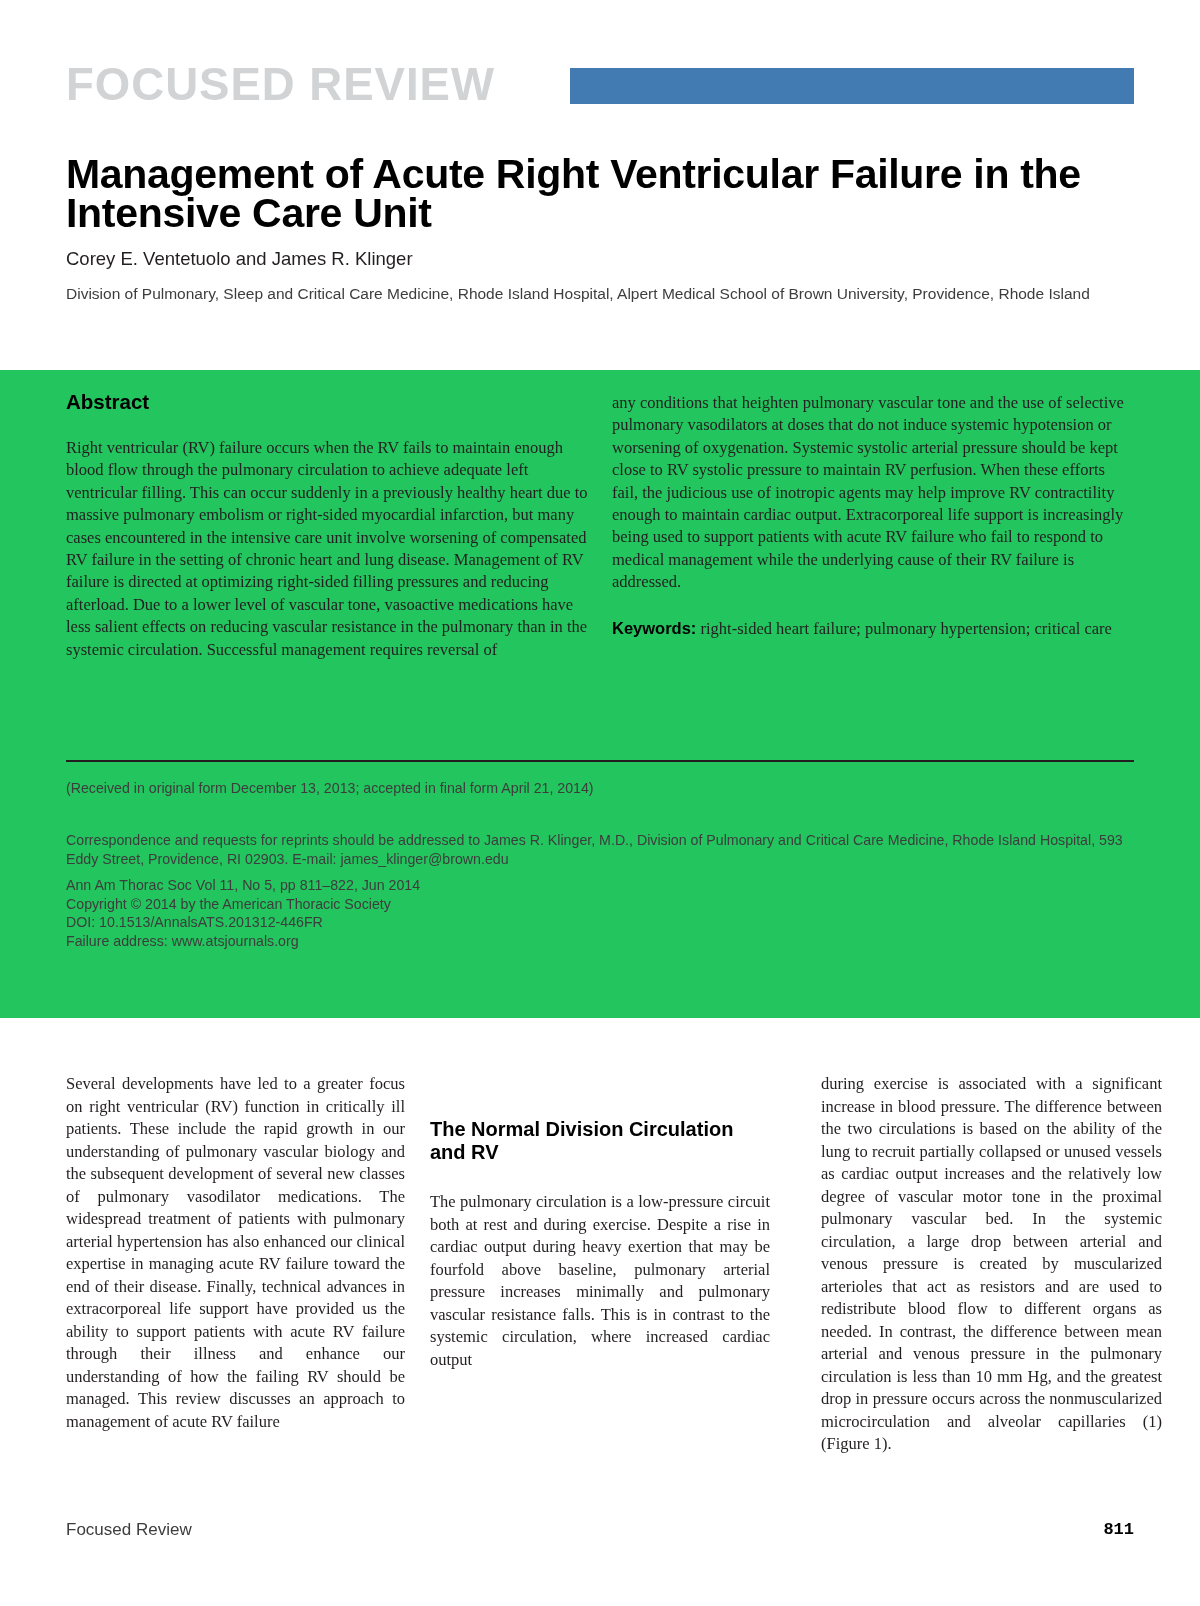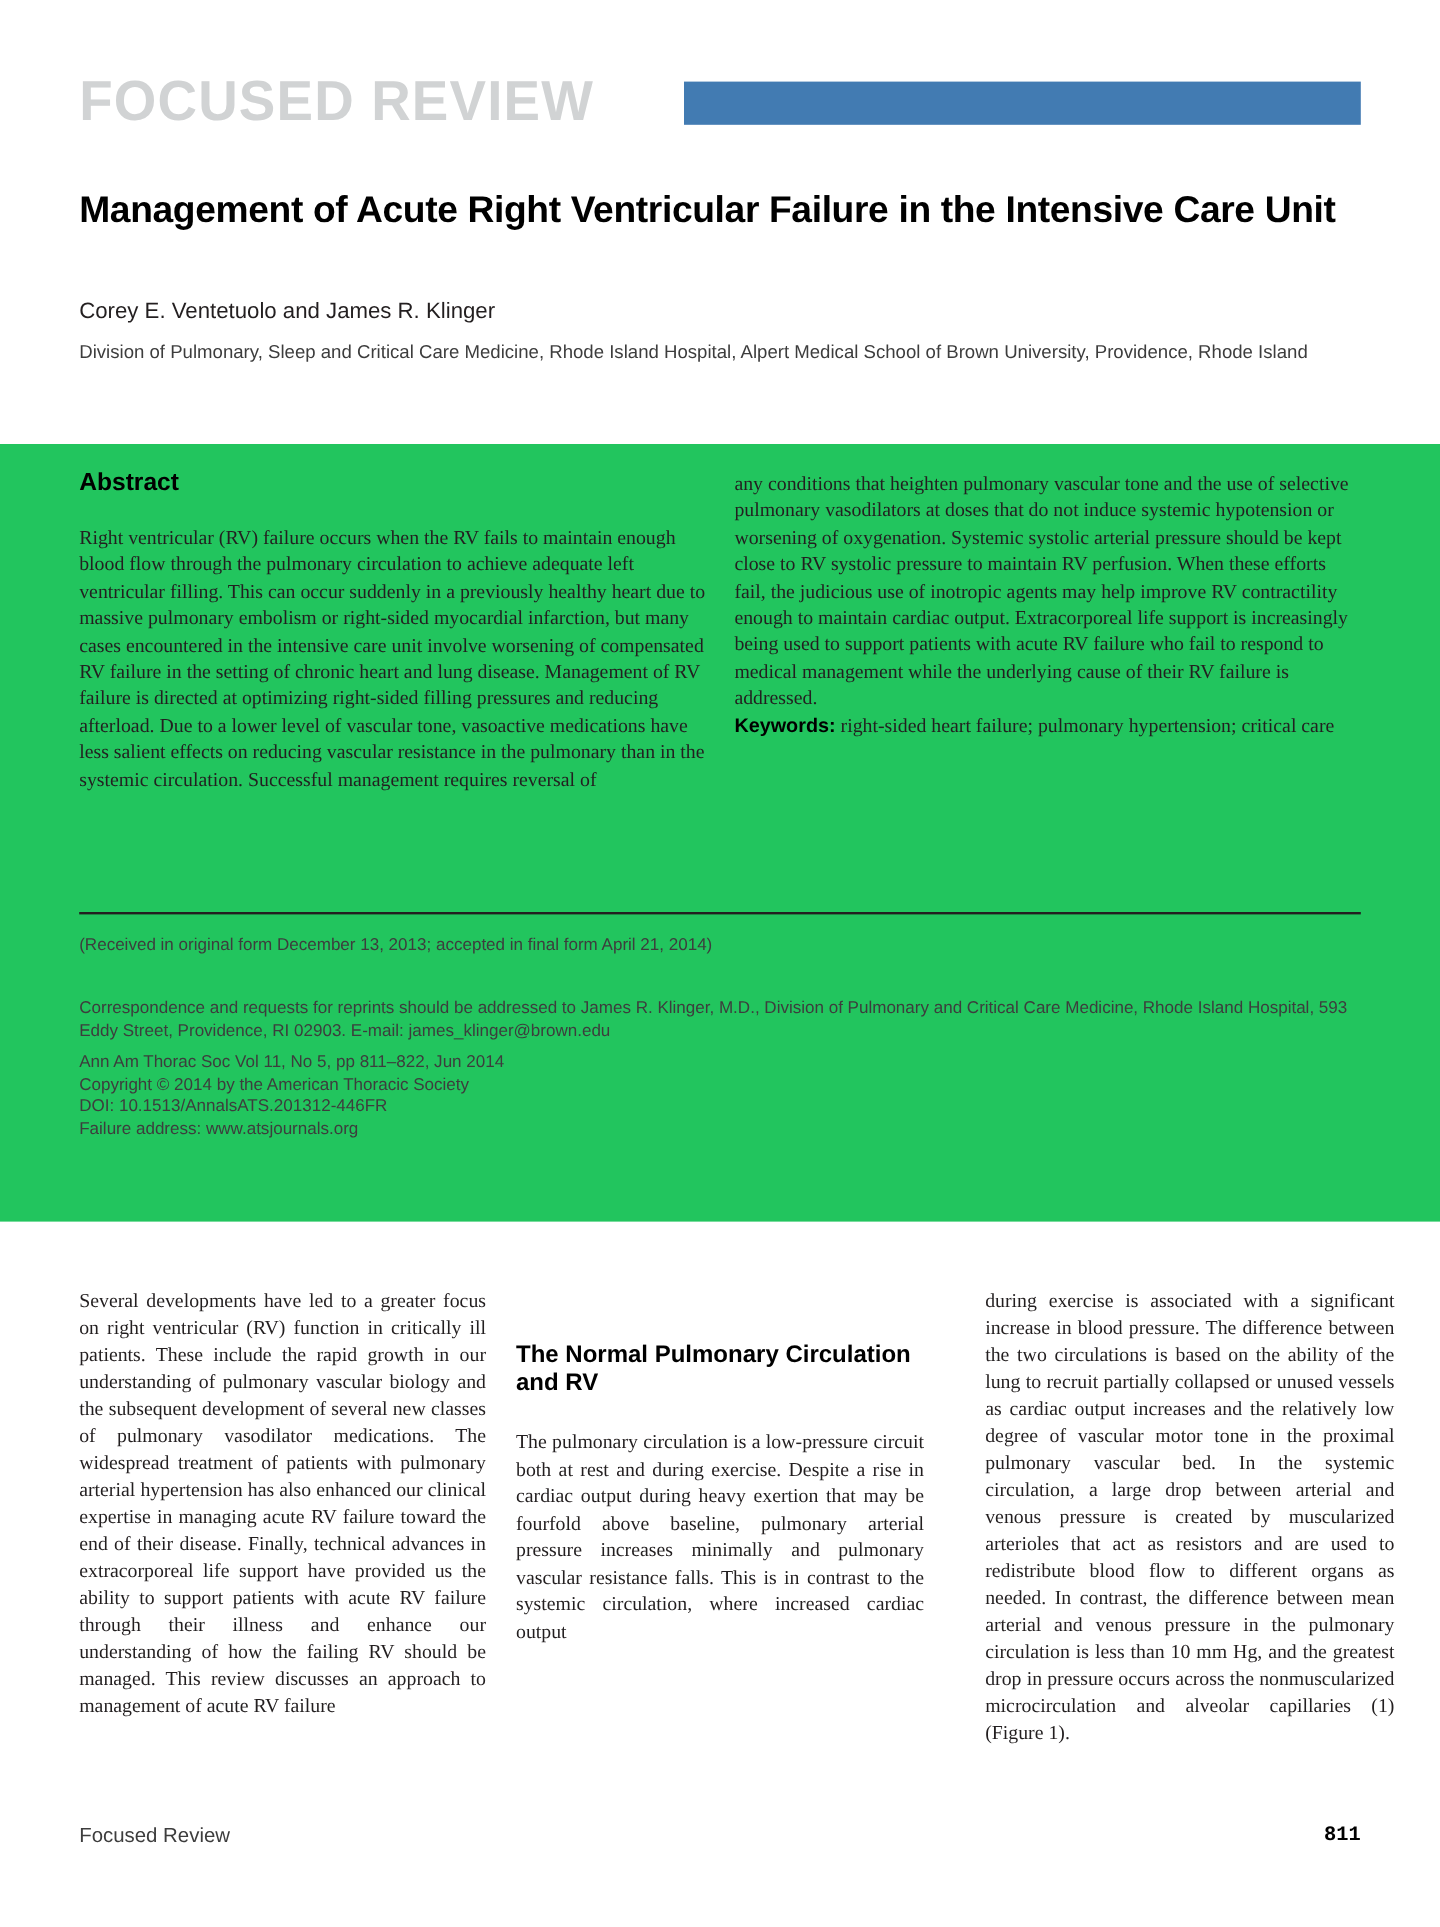--- a/index.html
+++ b/index.html
@@ -11,42 +11,42 @@
       position: absolute; left: 0; top: 0;
       font-family: "Liberation Sans", sans-serif; font-weight: 700;
       font-size: 47px; line-height: 52px; color: #d1d3d4; letter-spacing: 1px;
       transform: scaleX(0.97); transform-origin: left center; white-space: nowrap;
     }
     .banner-bar { position: absolute; left: 504px; top: 10px; width: 564px; height: 36px; background: #427bb2; }
 
     .title {
       position: absolute; left: 66px; top: 155px; width: 1060px;
       font-family: "Liberation Sans", sans-serif; font-weight: 700;
-      font-size: 31px; line-height: 39px; color: #000000; letter-spacing: -0.3px;
+      font-size: 41px; line-height: 39px; color: #000000; letter-spacing: -0.3px;
     }
     .authors {
       position: absolute; left: 66px; top: 247px;
       font-family: "Liberation Sans", sans-serif; font-size: 18.5px; line-height: 24px; color: #231f20;
     }
     .affiliation {
       position: absolute; left: 66px; top: 285px; width: 1075px;
       font-family: "Liberation Sans", sans-serif; font-size: 15.5px; line-height: 18.5px; color: #3d3d3d;
     }
 
     .abstract-panel { position: absolute; left: 0; top: 370px; width: 1200px; height: 648px; background: #22c55e; }
     .abstract-heading {
       position: absolute; left: 66px; top: 20px;
       font-family: "Liberation Sans", sans-serif; font-weight: 700; font-size: 20.5px; line-height: 24px; color: #000;
     }
     .abstract-col {
       position: absolute; font-size: 16.5px; line-height: 22.4px; color: #231f20;
     }
     .abstract-col.left { left: 66px; top: 67px; width: 527px; }
     .abstract-col.right { left: 612px; top: 22px; width: 520px; }
-    .keywords { }
+    .keywords { margin-top: 23px; }
     .keywords-label { font-family: "Liberation Sans", sans-serif; font-weight: 700; color: #000; font-size: 16.5px; }
 
     .rule { position: absolute; left: 66px; top: 390px; width: 1068px; height: 2px; background: #231f20; }
 
     .meta { position: absolute; left: 66px; width: 1075px; font-family: "Liberation Sans", sans-serif; font-size: 14.2px; line-height: 18.5px; color: #3d3d3d; }
     .meta.received { top: 409px; }
     .meta.support { top: 435px; }
     .meta.correspondence { top: 461px; }
     .meta.citation { top: 506px; }
 
@@ -92,19 +92,19 @@
   <div class="meta citation">
     <div>Ann Am Thorac Soc Vol 11, No 5, pp 811–822, Jun 2014</div>
     <div>Copyright © 2014 by the American Thoracic Society</div>
     <div>DOI: 10.1513/AnnalsATS.201312-446FR</div>
     <div>Failure address: www.atsjournals.org</div>
   </div>
 </section>
 
 <p class="body-col c1">Several developments have led to a greater focus on right ventricular (RV) function in critically ill patients. These include the rapid growth in our understanding of pulmonary vascular biology and the subsequent development of several new classes of pulmonary vasodilator medications. The widespread treatment of patients with pulmonary arterial hypertension has also enhanced our clinical expertise in managing acute RV failure toward the end of their disease. Finally, technical advances in extracorporeal life support have provided us the ability to support patients with acute RV failure through their illness and enhance our understanding of how the failing RV should be managed. This review discusses an approach to management of acute RV failure</p>
 <div class="body-col c2">
-  <h2 class="section-heading">The Normal Pulmonary Circulation and RV</h2>
+  <h2 class="section-heading">The Normal Division Circulation and RV</h2>
   <p>The pulmonary circulation is a low-pressure circuit both at rest and during exercise. Despite a rise in cardiac output during heavy exertion that may be fourfold above baseline, pulmonary arterial pressure increases minimally and pulmonary vascular resistance falls. This is in contrast to the systemic circulation, where increased cardiac output</p>
 </div>
 <p class="body-col c3">during exercise is associated with a significant increase in blood pressure. The difference between the two circulations is based on the ability of the lung to recruit partially collapsed or unused vessels as cardiac output increases and the relatively low degree of vascular motor tone in the proximal pulmonary vascular bed. In the systemic circulation, a large drop between arterial and venous pressure is created by muscularized arterioles that act as resistors and are used to redistribute blood flow to different organs as needed. In contrast, the difference between mean arterial and venous pressure in the pulmonary circulation is less than 10 mm Hg, and the greatest drop in pressure occurs across the nonmuscularized microcirculation and alveolar capillaries (1) (Figure 1).</p>
 
 <div class="footer-left">Focused Review</div>
 <div class="footer-right">811</div>
 
 </body></html>

